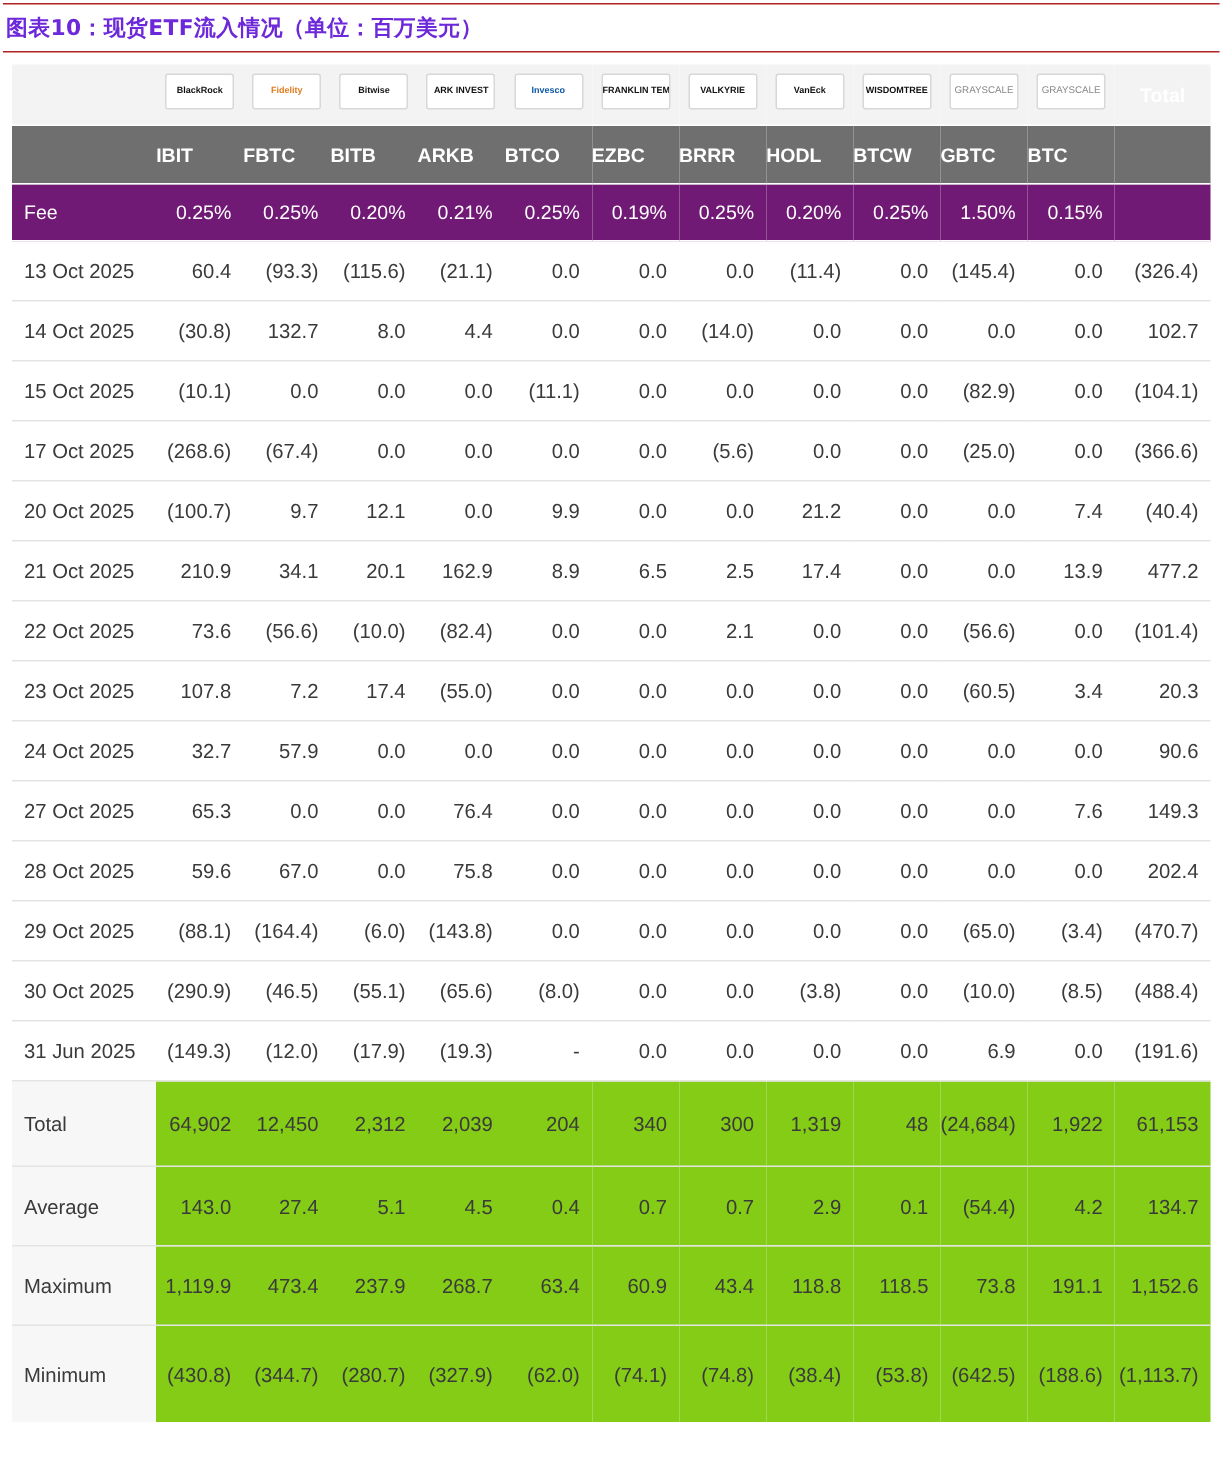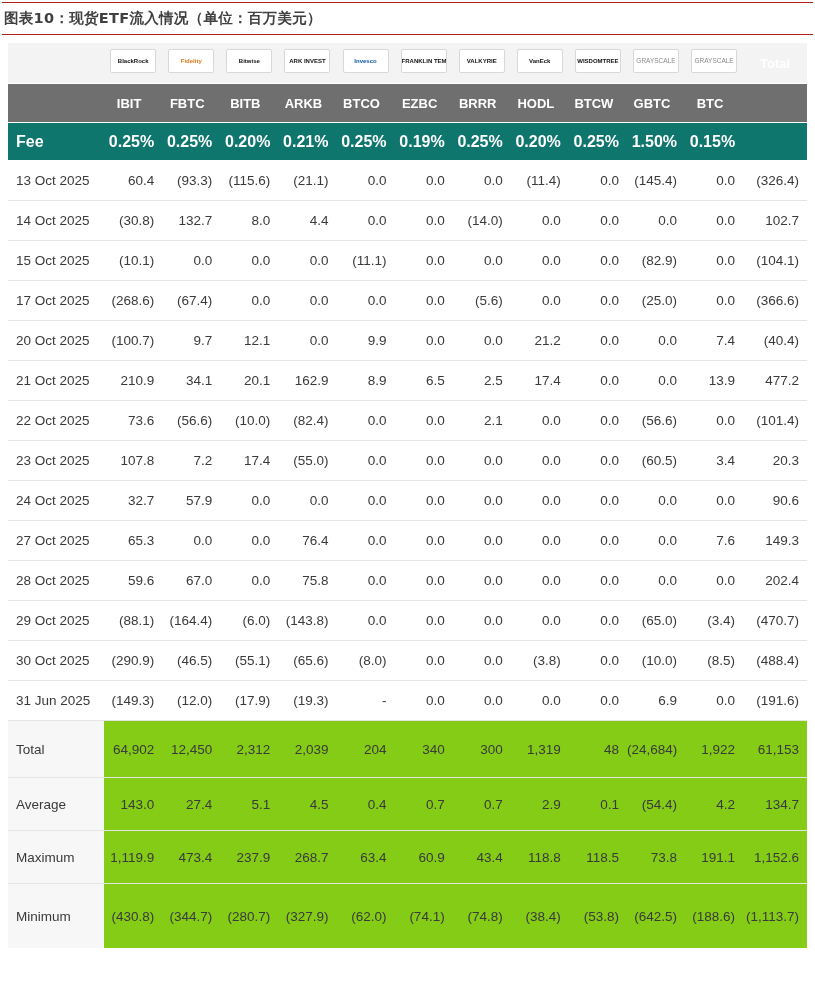--- a/index.html
+++ b/index.html
@@ -10,21 +10,21 @@
     -webkit-font-smoothing:antialiased;
   }
   .page{width:815px;box-sizing:border-box;padding:0 0 0 0;position:relative;}
 
   
   .title-wrap{padding:6px 6px 6px 4px;}
   .title{
     font-family:"DejaVu Sans", sans-serif;
     font-weight:bold;
     font-size:14.5px;
-    color:#404040;
+    color:#6d28d9;
     letter-spacing:0.3px;
     white-space:nowrap;
   }
   .rule-top{border-top:1.6px solid #b22121;margin:2px 2px 0 2px;}
   .rule-bottom{border-top:1.6px solid #b22121;margin:0 2px;}
 
   
   .tbl-wrap{padding:8px 8px 6px 8px;}
   table{border-collapse:collapse;width:799px;table-layout:fixed;}
   col.c-date{width:86px;}
@@ -69,33 +69,33 @@
   .logo.orange{color:#e07b1e;}
   .logo.dark{color:#111;}
 
   
   tr.ticker-row td{
     background:#6f6f6f;
     color:#ffffff;
     font-weight:bold;
     font-size:13px;
     height:38px;
-    text-align:center;
+    text-align:left;
     padding-right:8px;
     border-bottom:1px solid #ffffff;
     white-space:nowrap;
   }
   tr.ticker-row td.first{text-align:left;padding-left:8px;}
 
   
   tr.fee-row td{
-    background:#0f766e;
+    background:#701a75;
     color:#ffffff;
-    font-weight:bold;
-    font-size:16px;
+    font-weight:normal;
+    font-size:13px;
     height:37px;
     text-align:right;
     padding-right:8px;
     border-bottom:1px solid #ffffff;
     white-space:nowrap;
   }
   tr.fee-row td.first{text-align:left;padding-left:8px;}
 
   
   tr.data-row td{

